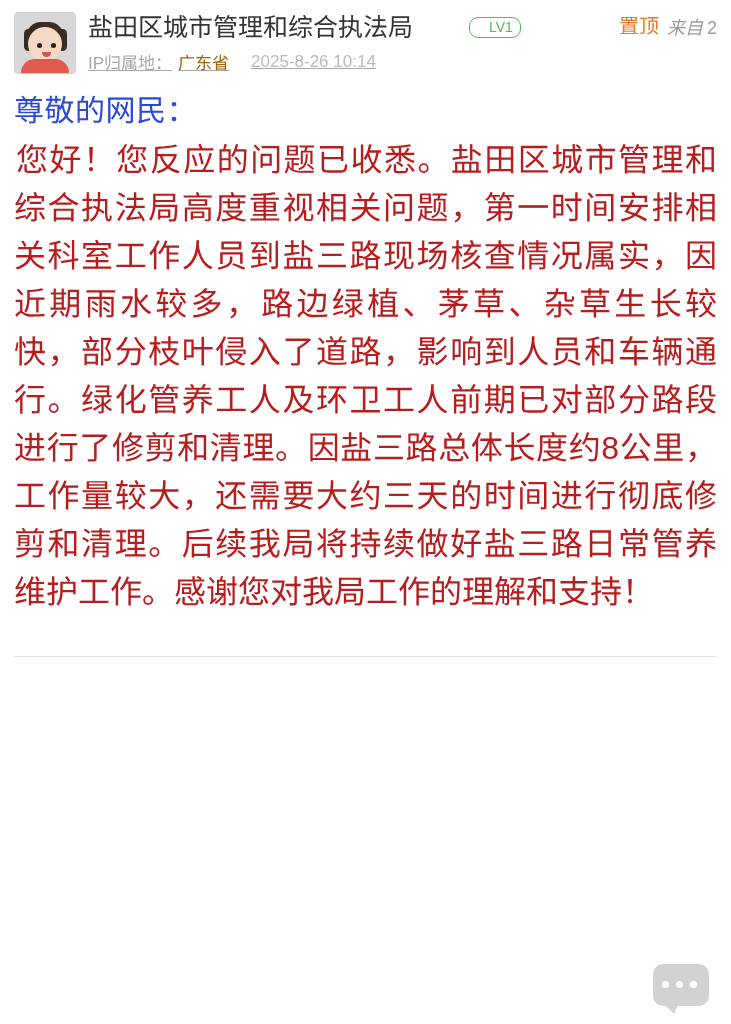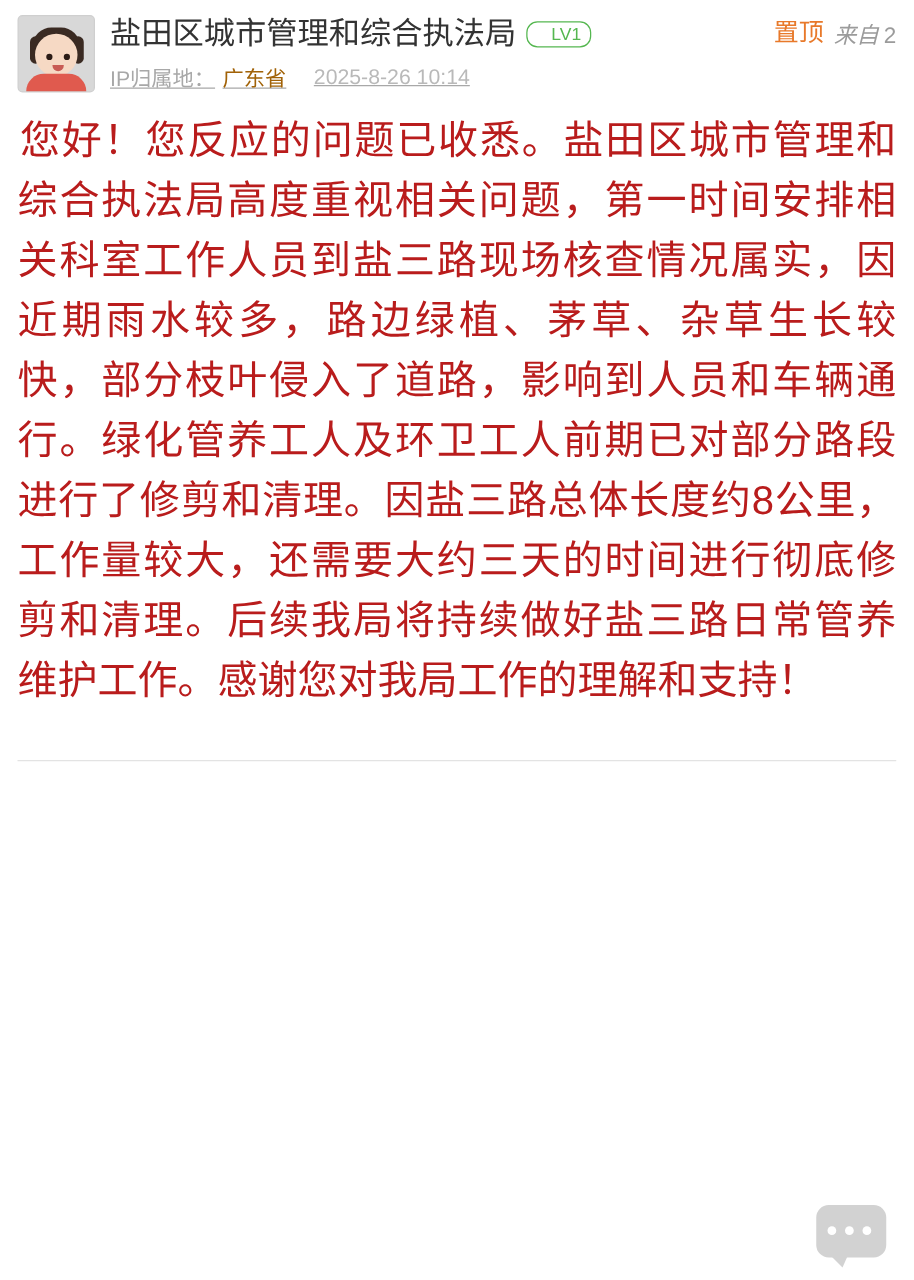--- a/index.html
+++ b/index.html
@@ -112,20 +112,21 @@
 
   .head-text {
     margin-left: 12px;
     flex: 1 1 auto;
     min-width: 0;
   }
   .name-row {
     display: flex;
     align-items: center;
     height: 30px;
+    gap: 48px;
   }
   .author {
     font-size: 25px;
     line-height: 30px;
     color: #333333;
     font-weight: 400;
     white-space: nowrap;
   }
   .lv-badge {
     margin-left: 8px;
@@ -266,20 +267,21 @@
     </div>
 
     <div class="head-right">
       <span class="pin-tag">置顶</span>
       <span class="source">来自</span>
       <span class="source-num">2</span>
     </div>
   </div>
 
   <div class="content">
+    <p class="salutation">尊敬的网民：</p>
     <p class="para">您好！您反应的问题已收悉。盐田区城市管理和综合执法局高度重视相关问题，第一时间安排相关科室工作人员到盐三路现场核查情况属实，因近期雨水较多，路边绿植、茅草、杂草生长较快，部分枝叶侵入了道路，影响到人员和车辆通行。绿化管养工人及环卫工人前期已对部分路段进行了修剪和清理。因盐三路总体长度约8公里，工作量较大，还需要大约三天的时间进行彻底修剪和清理。后续我局将持续做好盐三路日常管养维护工作。感谢您对我局工作的理解和支持！</p>
   </div>
 
   <div class="divider"></div>
 
 
   <div class="bubble">
     <div class="dots">
       <i></i>
       <i></i>

